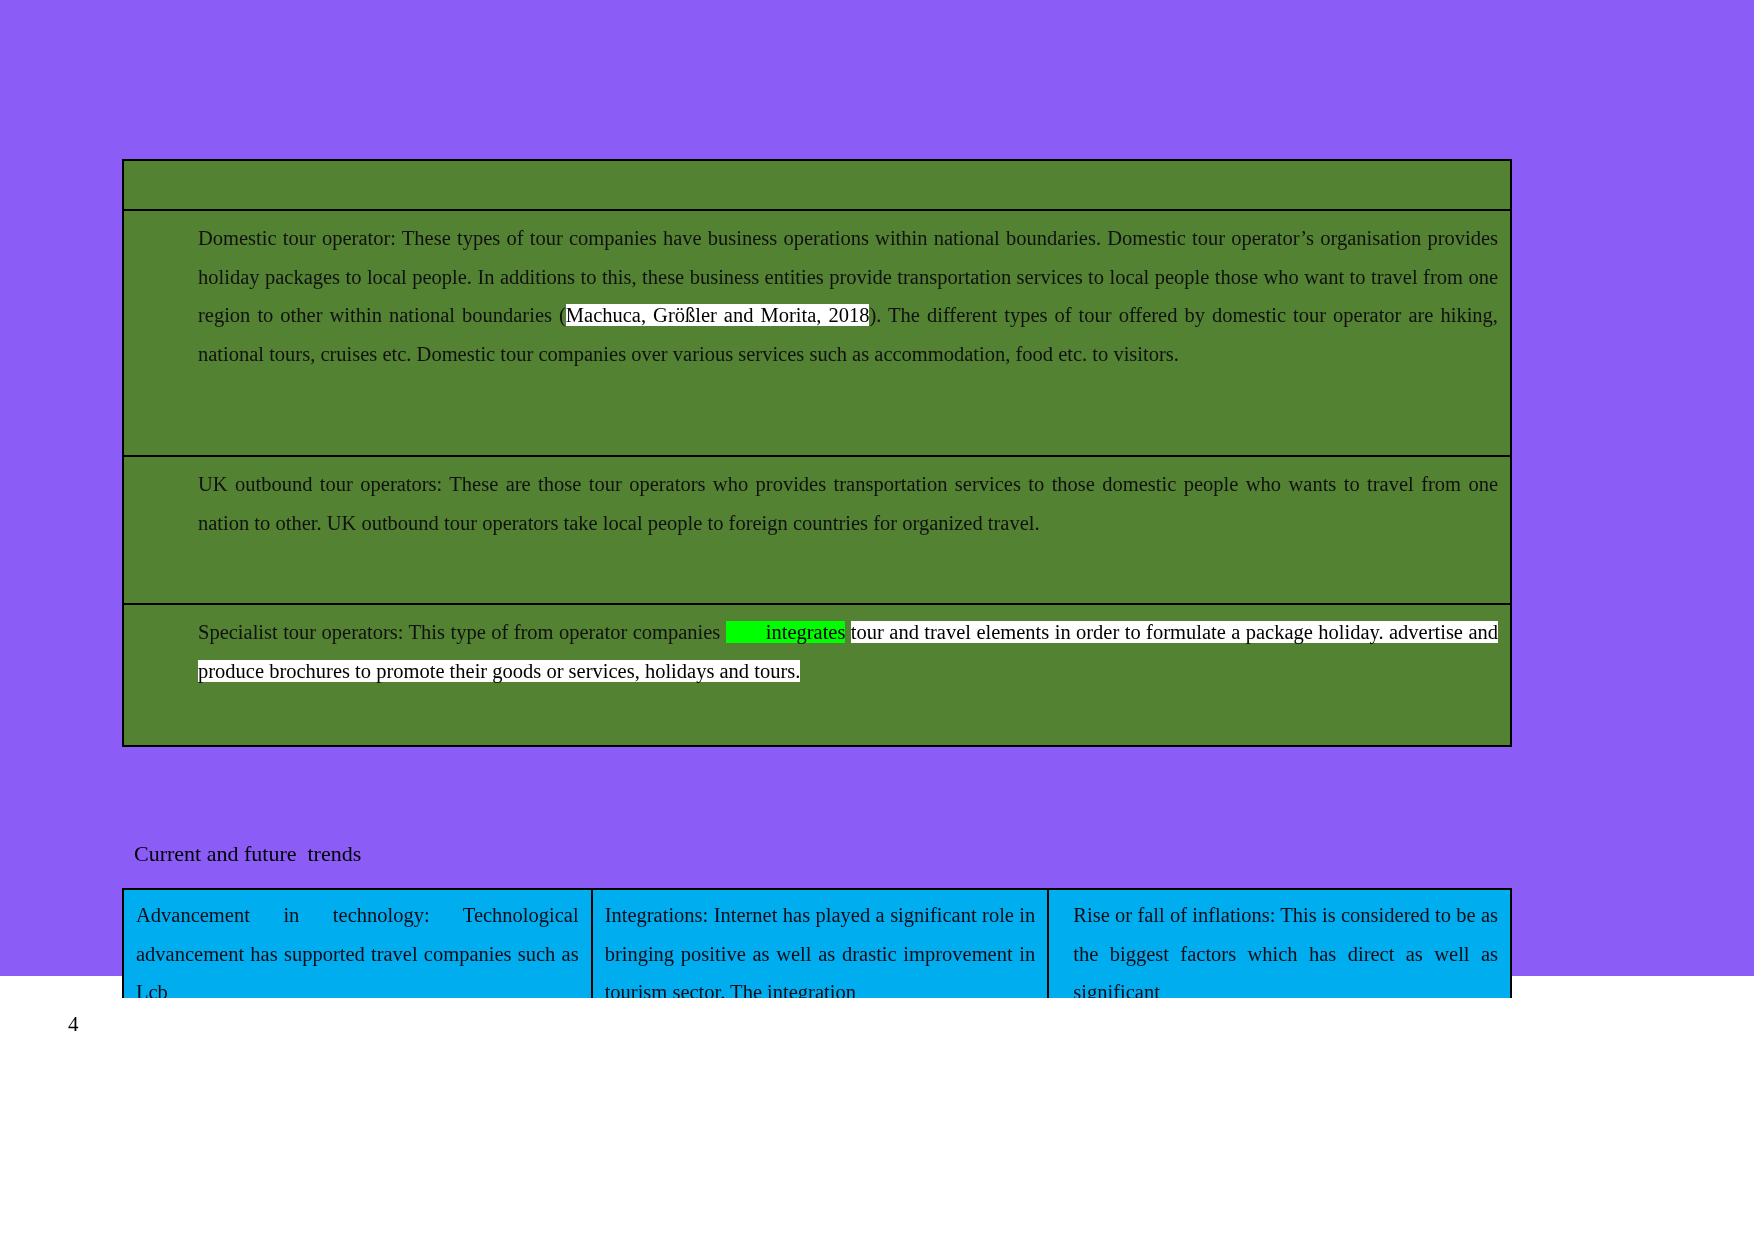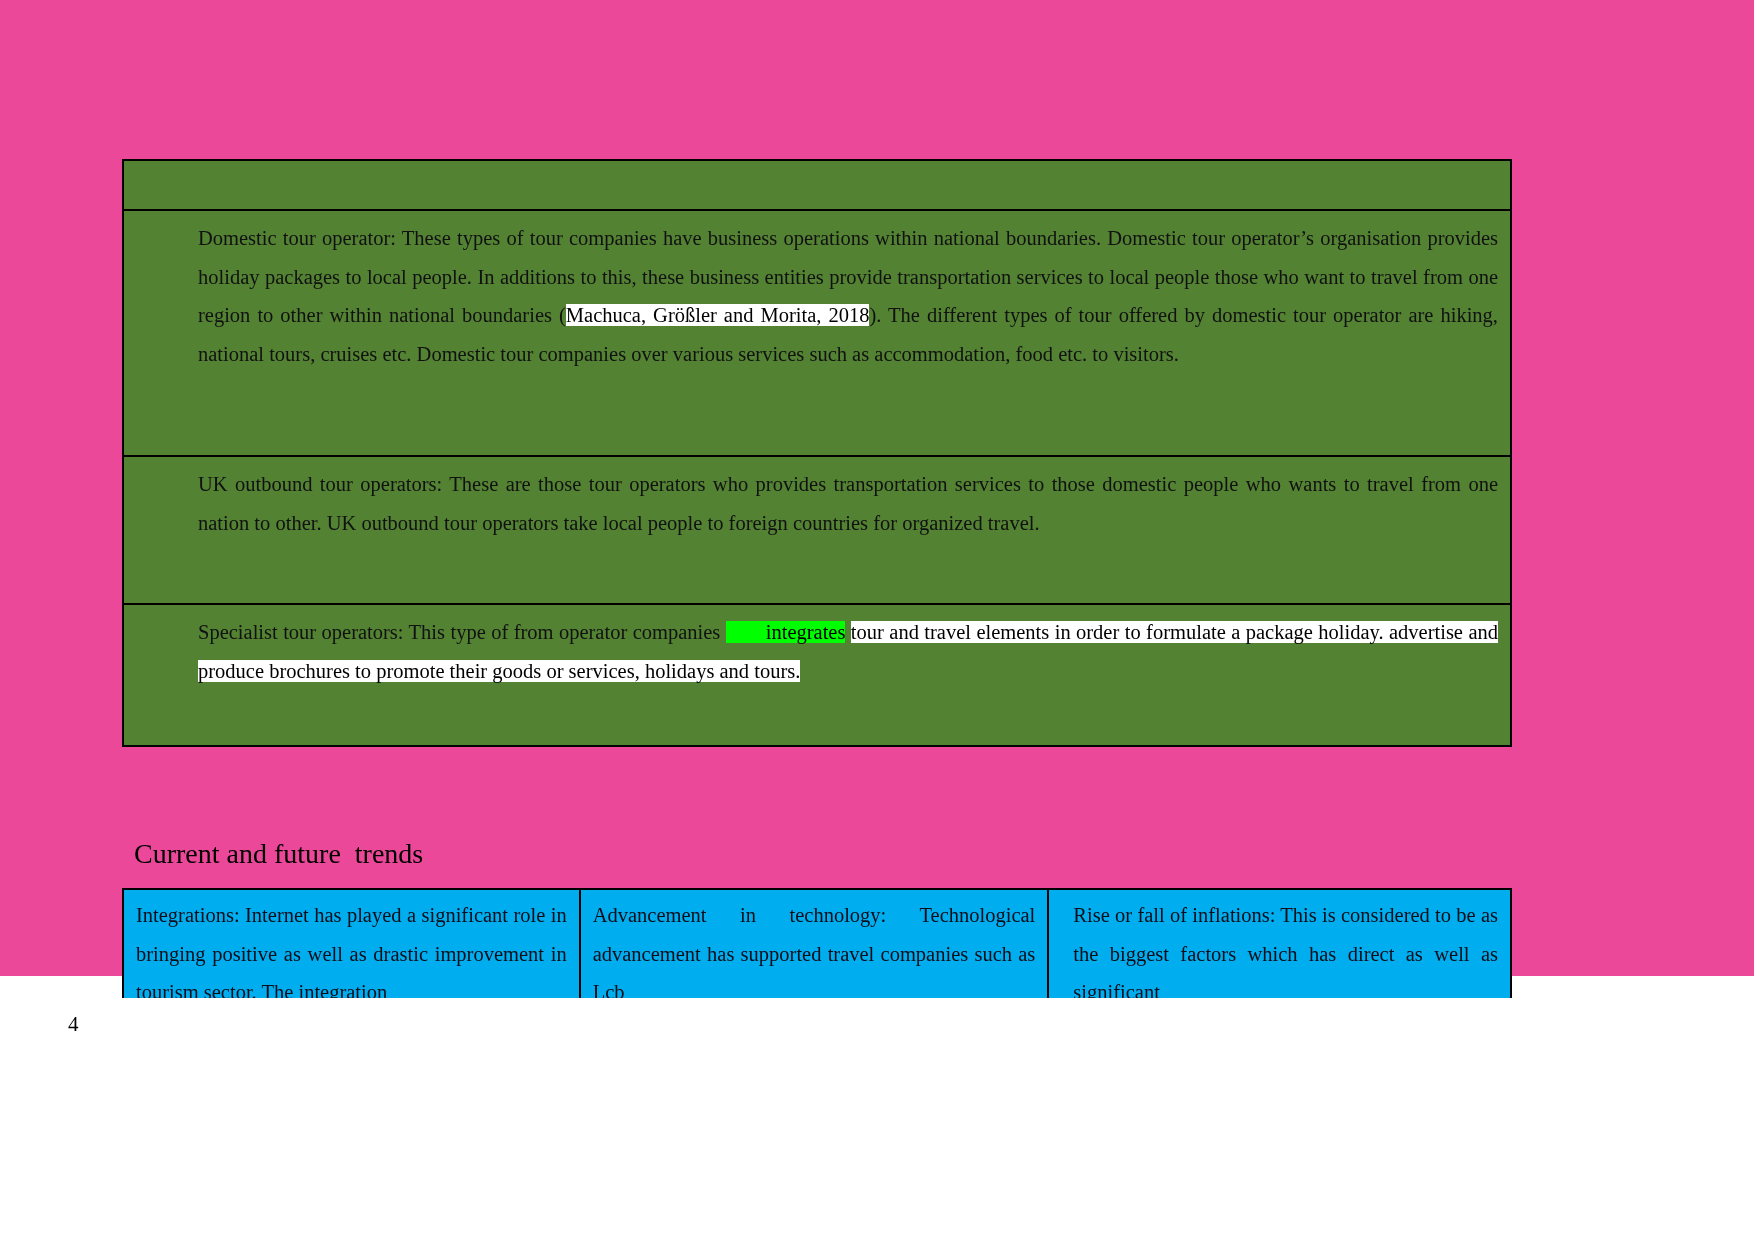--- a/index.html
+++ b/index.html
@@ -14,21 +14,21 @@
     overflow: hidden;
     font-family: "Liberation Serif", "DejaVu Serif", serif;
     color: #000000;
   }
 
   .page {
     position: absolute;
     left: 0; top: 0;
     width: 1754px;
     height: 976px;
-    background: #ec4899;
+    background: #8b5cf6;
   }
 
   
   .green-table {
     position: absolute;
     left: 122px;
     top: 159px;
     width: 1390px;
     border: 2px solid #000000;
     border-collapse: collapse;
@@ -80,21 +80,21 @@
     box-decoration-break: clone;
     padding-left: 40px;
     -webkit-box-decoration-break: clone;
   }
 
   
   .section-heading {
     position: absolute;
     left: 134px;
     top: 838px;
-    font-size: 28px;
+    font-size: 22px;
     line-height: 32px;
     white-space: pre;
     color: #000000;
   }
 
   
   .blue-table {
     position: absolute;
     left: 122px;
     top: 888px;
@@ -161,25 +161,25 @@
       <div class="cell-body">
         <p><span>Specialist tour operators: This type of from operator companies </span><span class="hl-green">integrates</span><span> </span><span class="hl-white">tour and travel elements in order to formulate a package holiday. advertise and produce brochures to promote their goods or services, holidays and tours.</span></p>
       </div>
     </div>
 
   </div>
 
   <div class="section-heading">Current and future  trends</div>
 
   <div class="blue-table">
+    <div class="blue-col c2">
+      <p>Advancement in technology: Technological advancement has supported travel companies such as Lcb</p>
+    </div>
     <div class="blue-col c1">
       <p>Integrations: Internet has played a significant role in bringing positive as well as drastic improvement in tourism sector. The integration</p>
-    </div>
-    <div class="blue-col c2">
-      <p>Advancement in technology: Technological advancement has supported travel companies such as Lcb</p>
     </div>
     <div class="blue-col c3">
       <p>Rise or fall of inflations: This is considered to be as the biggest factors which has direct as well as significant</p>
     </div>
   </div>
 
   <div class="page-number">4</div>
 
 </div>
 

